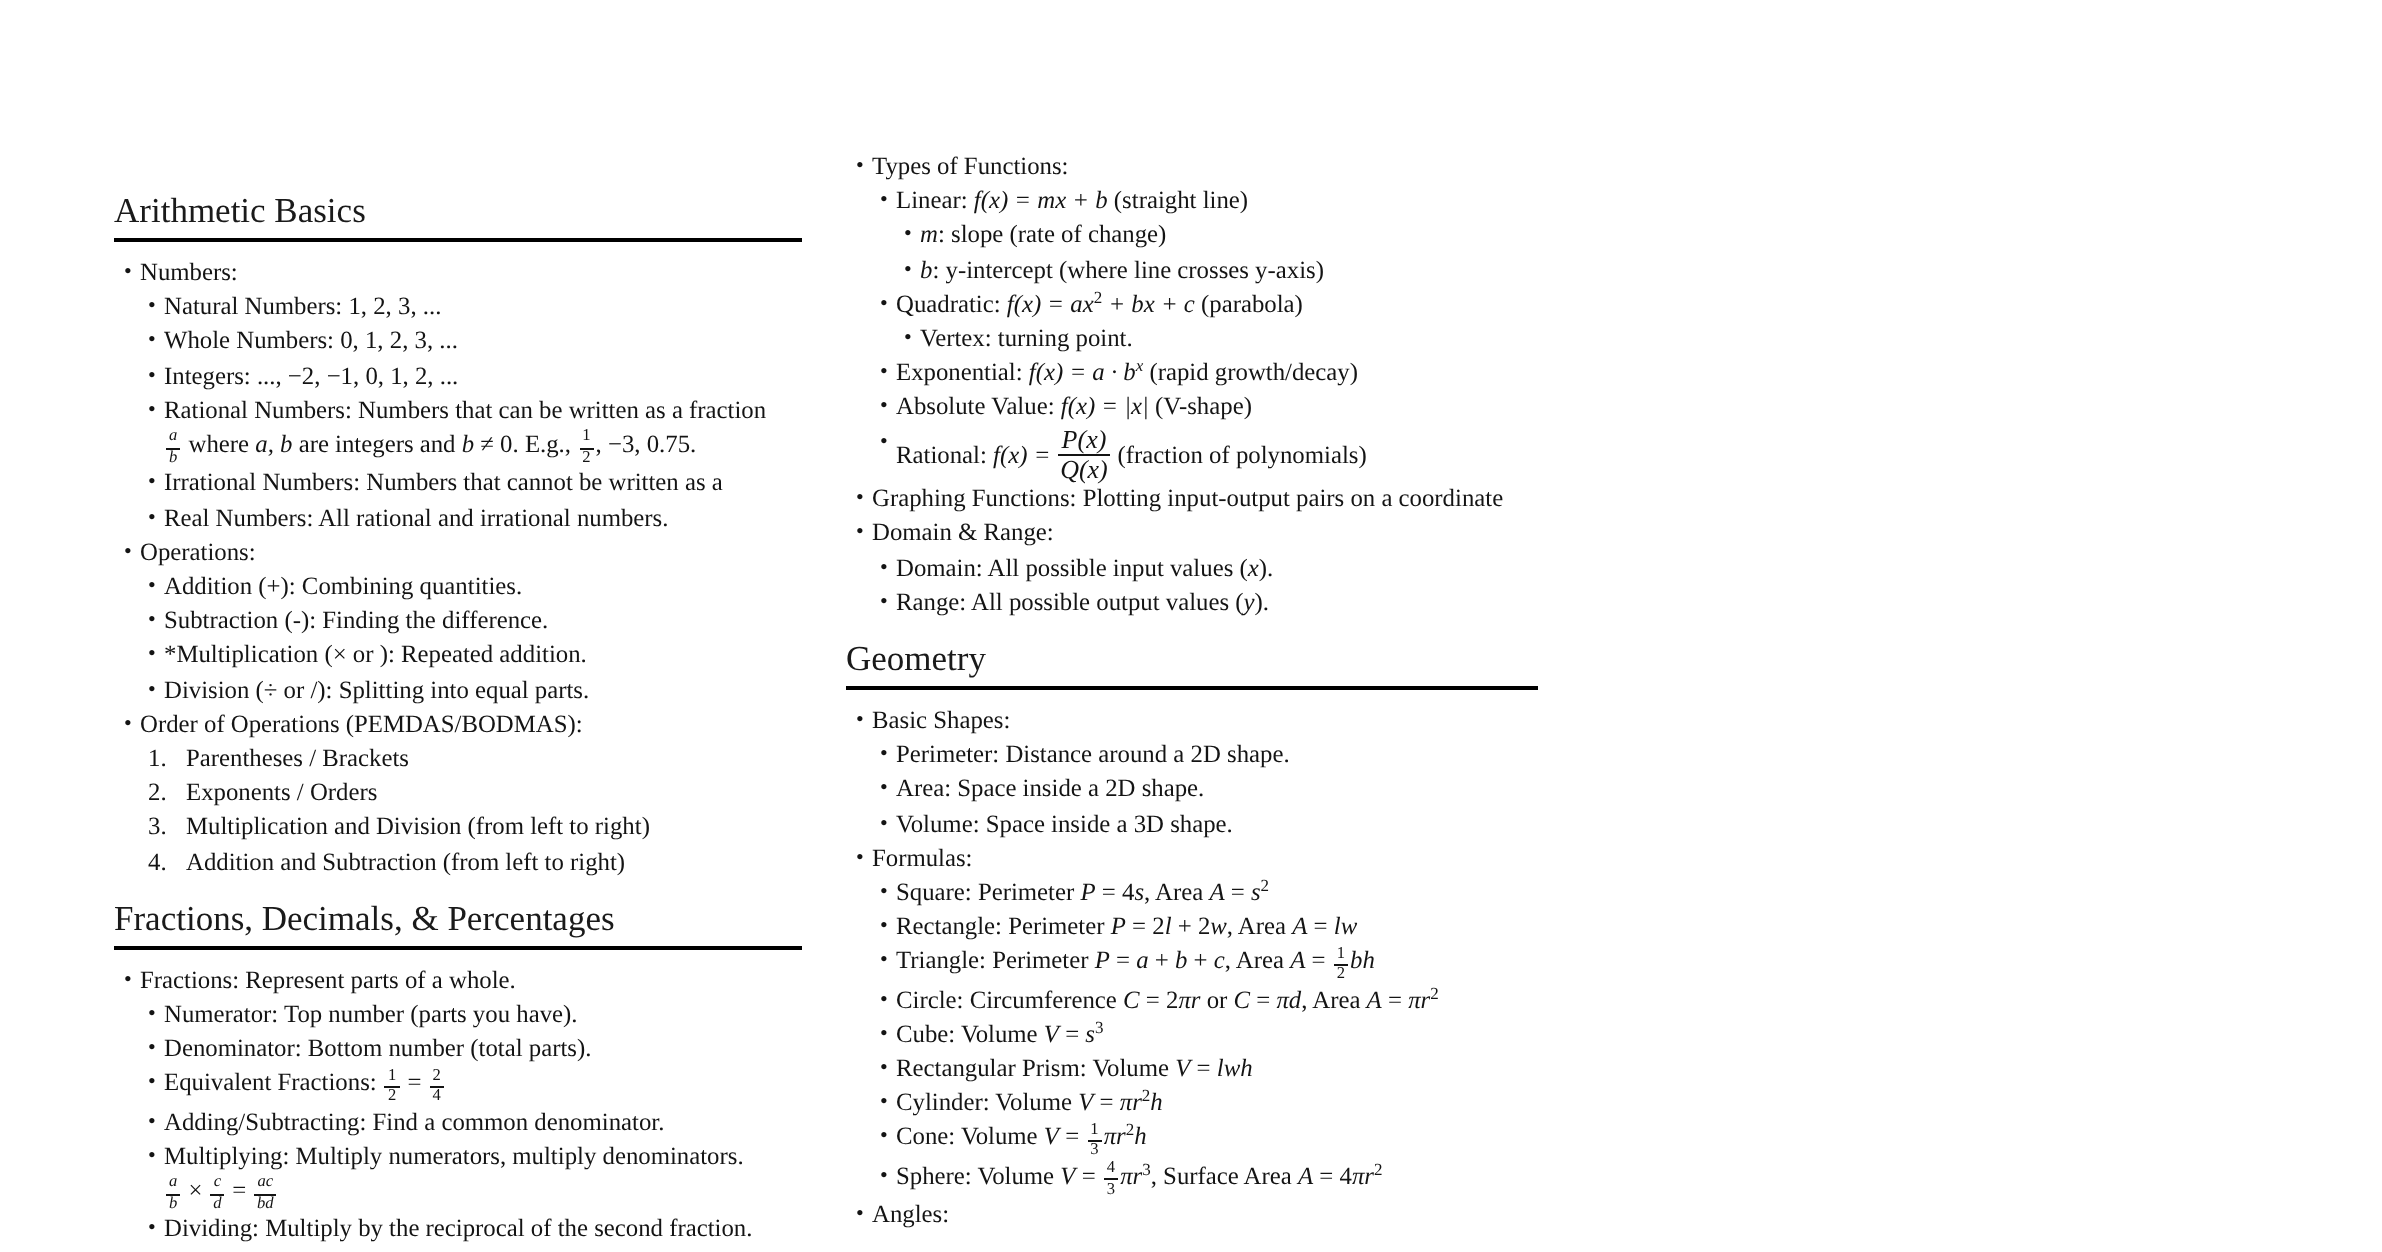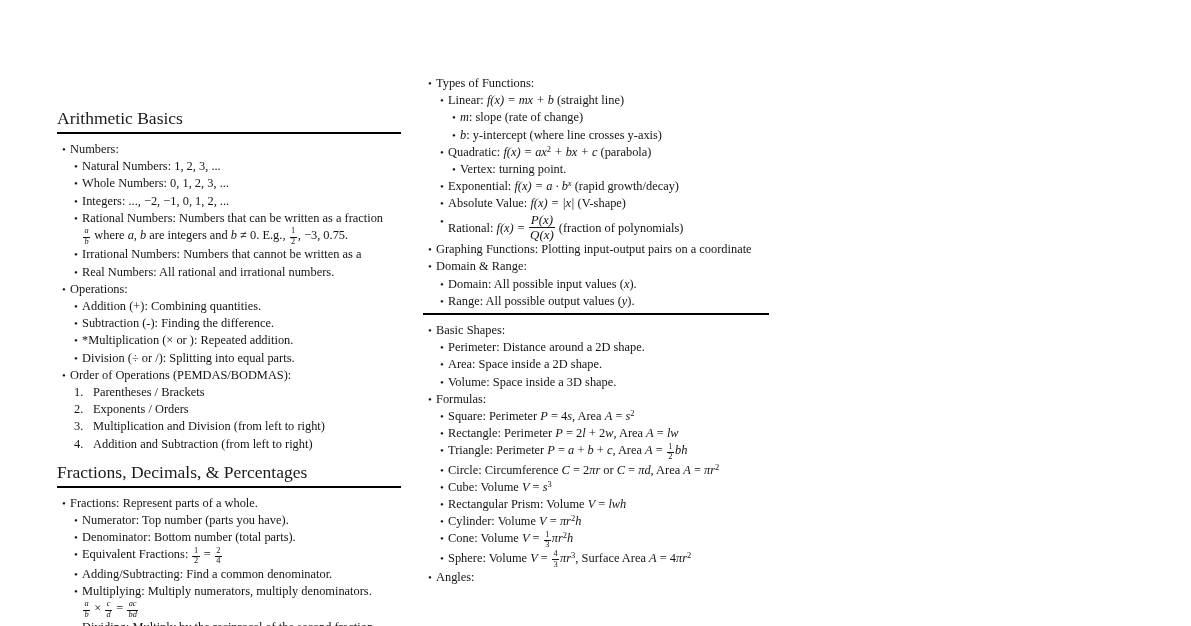--- a/index.html
+++ b/index.html
@@ -5,21 +5,21 @@
   html,body{margin:0;padding:0;background:#ffffff;}
   .page{
     position:relative;width:1191px;height:626px;background:#ffffff;overflow:hidden;
     font-family:"Liberation Serif","DejaVu Serif",serif;color:#141414;
   }
   .col{position:absolute;}
   .col-left{left:57px;top:91px;width:344px;}
   .col-right{left:423px;top:75px;width:346px;}
 
   .sec-heading{font-size:17.5px;line-height:21px;margin-top:9px;color:#1a1a1a;}
-  .sec-heading.first{margin-top:17px;}
+  .sec-heading.first{margin-top:4px;}
   .rule{border-bottom:2px solid #000;margin-top:3px;margin-bottom:7px;}
 
   .line{position:relative;font-size:12.4px;line-height:17.2px;white-space:nowrap;}
   .lv1{padding-left:13px;}
   .lv2{padding-left:25px;}
   .lv3{padding-left:37px;}
   .numline{padding-left:36px;}
   .bullet{position:absolute;top:0;font-size:11px;}
   .b1{left:5px;}.b2{left:17px;}.b3{left:29px;}
   .num{position:absolute;left:17px;top:0;}
@@ -85,20 +85,21 @@
         <div class="line lv2"><span class="bullet b2">•</span>Quadratic: <span class="it">f(x) = ax</span><sup class="sp">2</sup><span class="it"> + bx + c</span> (parabola)</div>
         <div class="line lv3"><span class="bullet b3">•</span>Vertex: turning point.</div>
         <div class="line lv2"><span class="bullet b2">•</span>Exponential: <span class="it">f(x) = a · b</span><sup class="sp it">x</sup> (rapid growth/decay)</div>
         <div class="line lv2"><span class="bullet b2">•</span>Absolute Value: <span class="it">f(x) = |x|</span> (V-shape)</div>
         <div class="line lv2"><span class="bullet b2">•</span>Rational: <span class="it">f(x) = </span><span class="frac it big"><span class="fn">P(x)</span><span class="fd">Q(x)</span></span> (fraction of polynomials)</div>
         <div class="line lv1"><span class="bullet b1">•</span>Graphing Functions: Plotting input-output pairs on a coordinate</div>
         <div class="line lv1"><span class="bullet b1">•</span>Domain &amp; Range:</div>
         <div class="line lv2"><span class="bullet b2">•</span>Domain: All possible input values (<span class="it">x</span>).</div>
         <div class="line lv2"><span class="bullet b2">•</span>Range: All possible output values (<span class="it">y</span>).</div>
       </div>
+      <div class="sec-heading">Geometry</div>
       <div class="rule"></div>
       <div class="list">
         <div class="line lv1"><span class="bullet b1">•</span>Basic Shapes:</div>
         <div class="line lv2"><span class="bullet b2">•</span>Perimeter: Distance around a 2D shape.</div>
         <div class="line lv2"><span class="bullet b2">•</span>Area: Space inside a 2D shape.</div>
         <div class="line lv2"><span class="bullet b2">•</span>Volume: Space inside a 3D shape.</div>
         <div class="line lv1"><span class="bullet b1">•</span>Formulas:</div>
         <div class="line lv2"><span class="bullet b2">•</span>Square: Perimeter <span class="it">P</span> = 4<span class="it">s</span>, Area <span class="it">A</span> = <span class="it">s</span><sup class="sp">2</sup></div>
         <div class="line lv2"><span class="bullet b2">•</span>Rectangle: Perimeter <span class="it">P</span> = 2<span class="it">l</span> + 2<span class="it">w</span>, Area <span class="it">A</span> = <span class="it">lw</span></div>
         <div class="line lv2"><span class="bullet b2">•</span>Triangle: Perimeter <span class="it">P</span> = <span class="it">a</span> + <span class="it">b</span> + <span class="it">c</span>, Area <span class="it">A</span> = <span class="frac"><span class="fn">1</span><span class="fd">2</span></span><span class="it">bh</span></div>

